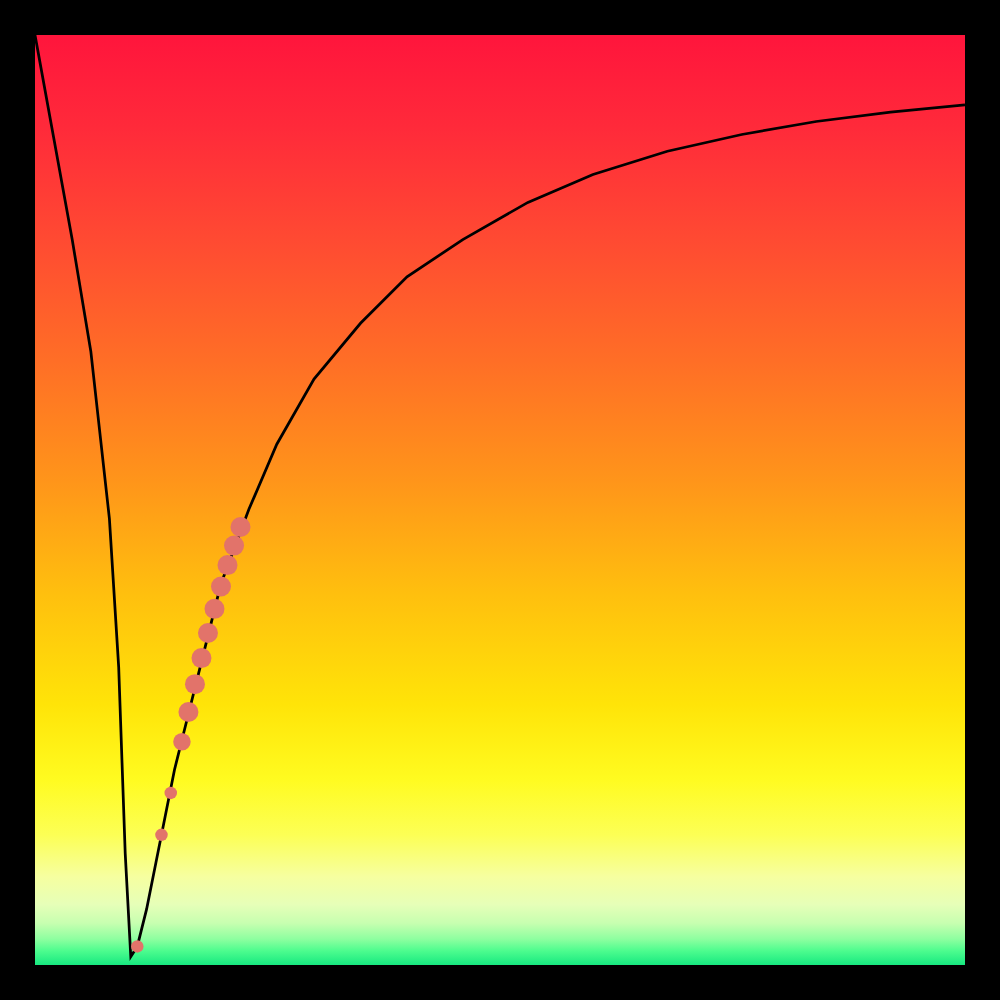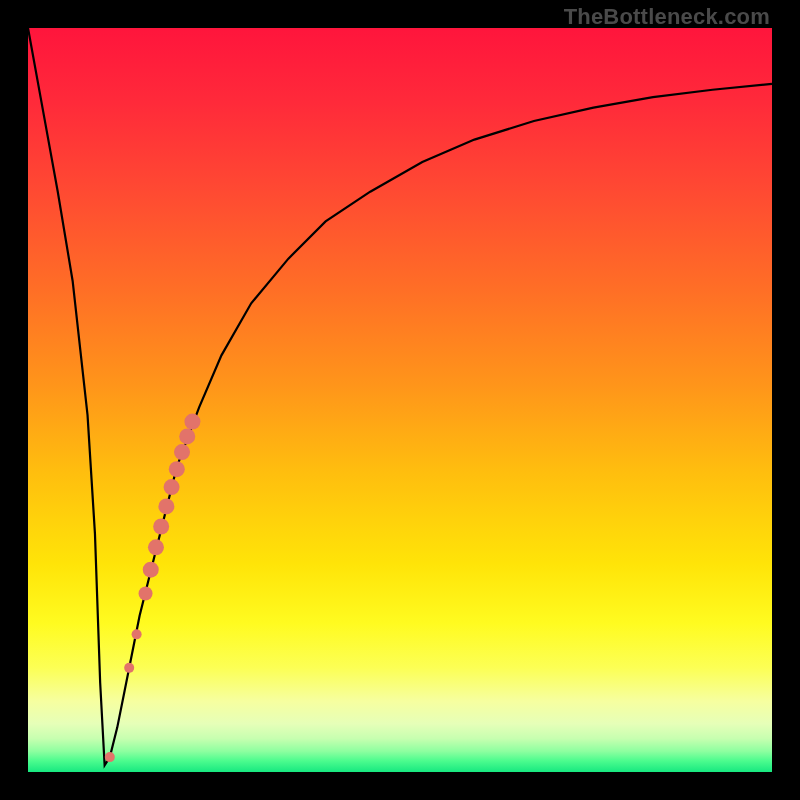--- a/index.html
+++ b/index.html
@@ -46,21 +46,20 @@
     font-size: 22px;
     font-weight: 600;
     color: #4a4a4a;
     letter-spacing: 0.2px;
   }
 </style>
 </head>
 <body>
 
 <div class="frame">
-  <div class="watermark">TheBottleneck.com</div>
   <div class="plot-area">
     <svg class="gradient-bg" viewBox="0 0 744 744" preserveAspectRatio="none">
       <defs>
         <linearGradient id="bg-grad" x1="0" y1="0" x2="0" y2="1">
             <stop offset="0.00%" stop-color="#ff153c"></stop>
             <stop offset="10.00%" stop-color="#ff2a3a"></stop>
             <stop offset="22.00%" stop-color="#ff4a32"></stop>
             <stop offset="35.00%" stop-color="#ff6e26"></stop>
             <stop offset="48.00%" stop-color="#ff951a"></stop>
             <stop offset="60.00%" stop-color="#ffbf0e"></stop>

